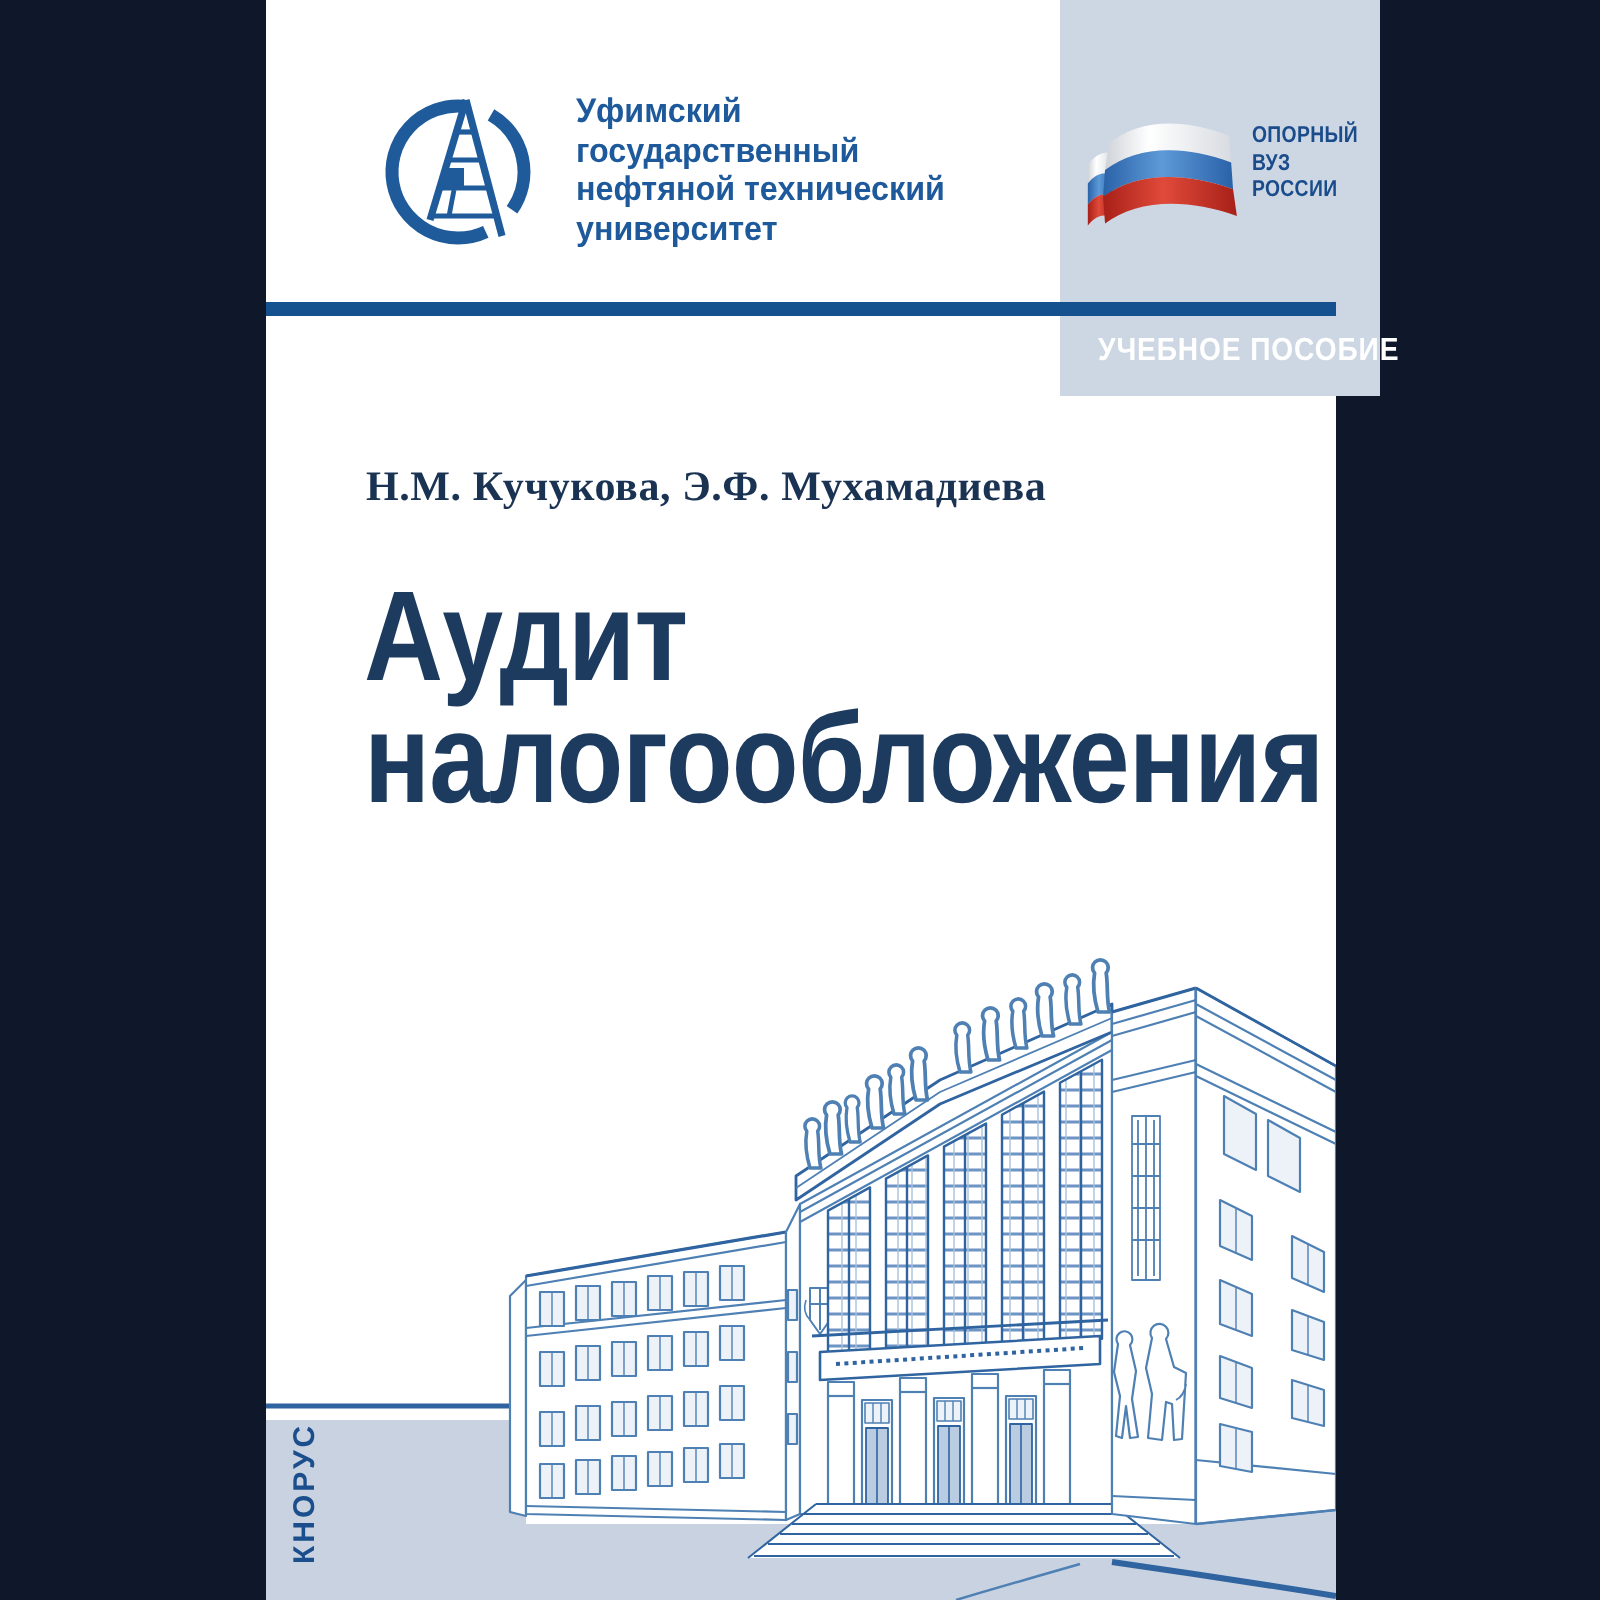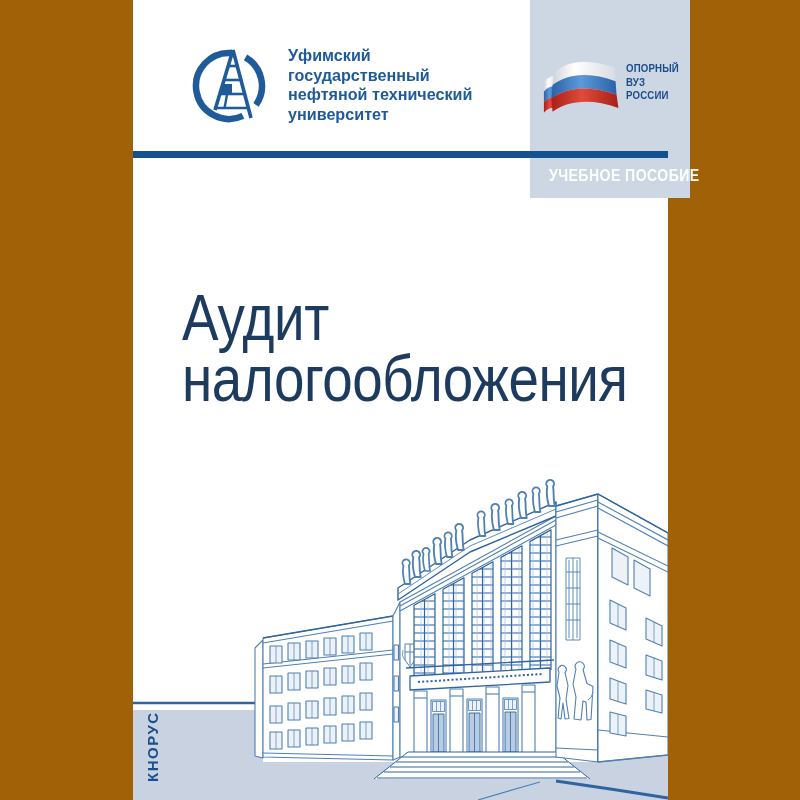--- a/index.html
+++ b/index.html
@@ -1,16 +1,16 @@
 <!DOCTYPE html>
 <html><head>
 <meta charset="utf-8">
 <style>
   html,body{margin:0;padding:0;background:#ffffff;}
-  .page{position:relative;width:800px;height:800px;background:#a16207;overflow:hidden;
+  .page{position:relative;width:800px;height:800px;background:#0f172a;overflow:hidden;
         font-family:"Liberation Sans",sans-serif;}
   .cover{position:absolute;left:133px;top:0;width:535px;height:800px;background:#ffffff;}
 
   
   .panel{position:absolute;left:397px;top:0;width:160px;height:198px;background:#CDD6E3;}
 
   
   .divider{position:absolute;left:0;top:151px;width:535px;height:7px;background:#15518F;}
 
   
@@ -26,21 +26,21 @@
               white-space:nowrap;letter-spacing:0.2px;}
 
   .series{position:absolute;left:10px;top:167px;width:150px;text-align:center;color:#ffffff;
           font-weight:bold;font-size:16px;letter-spacing:0.5px;transform:scaleX(0.88);
           transform-origin:center top;white-space:nowrap;}
 
   .authors{position:absolute;left:50px;top:231px;color:#1A3353;
            font-family:"Liberation Serif",serif;font-weight:bold;font-size:21px;
            white-space:nowrap;letter-spacing:0.3px;}
 
-  .title{position:absolute;left:49px;top:288px;color:#1D3A5F;font-weight:normal;
+  .title{position:absolute;left:49px;top:288px;color:#1D3A5F;font-weight:bold;
          font-size:64px;line-height:61px;letter-spacing:-0.5px;}
   .title .tline{transform:scaleX(0.855);transform-origin:left top;white-space:nowrap;}
 
   .building{position:absolute;left:0;top:430px;width:535px;height:370px;}
 
   .knorus{position:absolute;left:11px;top:712px;width:22px;height:70px;color:#1B4E8C;
           font-weight:bold;font-size:15px;letter-spacing:1.5px;
           writing-mode:vertical-rl;transform:rotate(180deg);white-space:nowrap;}
 </style>
 </head>
@@ -108,20 +108,21 @@
       <div class="badge-text">
         <div>ОПОРНЫЙ</div>
         <div>ВУЗ</div>
         <div>РОССИИ</div>
       </div>
       <div class="series">УЧЕБНОЕ ПОСОБИЕ</div>
     </div>
 
     <div class="divider"></div>
 
+    <div class="authors">Н.М. Кучукова, Э.Ф. Мухамадиева</div>
 
     <div class="title">
       <div class="tline">Аудит</div>
       <div class="tline">налогообложения</div>
     </div>
 
     <svg class="building" viewBox="0 0 535 370">
       <defs>
         <pattern id="bars" width="7" height="8" patternUnits="userSpaceOnUse">
           <rect width="7" height="8" fill="#ffffff"></rect>

